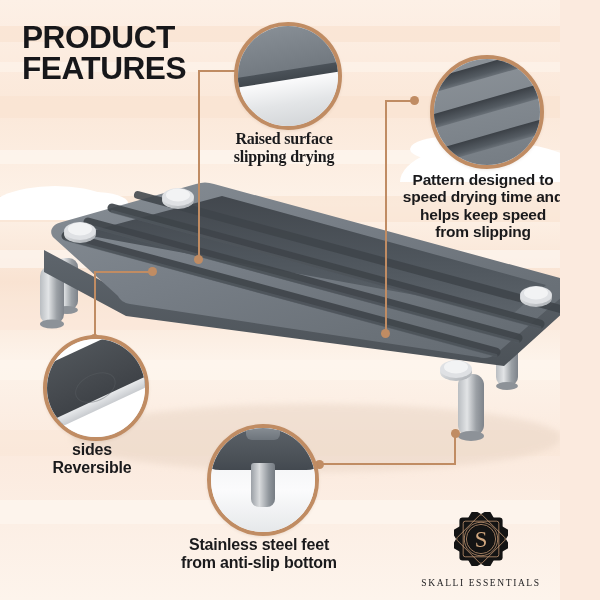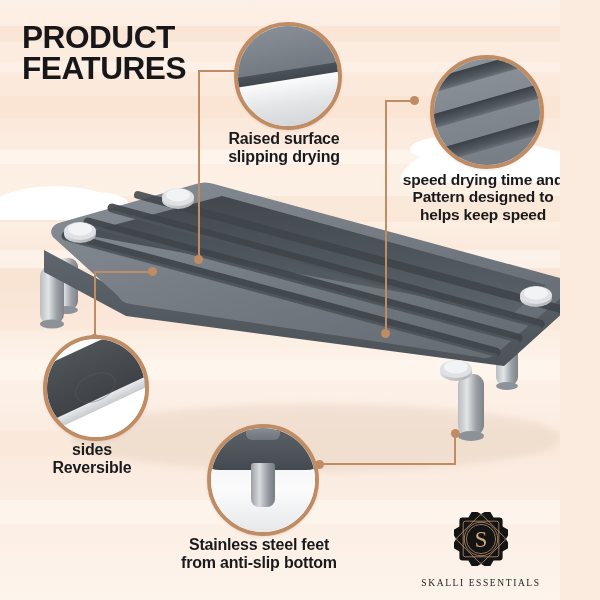--- a/index.html
+++ b/index.html
@@ -224,42 +224,43 @@
     <div class="circ" style="width:100px;height:100px;">
       <div class="art">
         <div style="position:absolute;left:-40%;right:-40%;top:-30%;height:78%;transform:rotate(-9deg);
                     background:linear-gradient(178deg,#9aa0a6 0%,#848b92 45%,#6f767d 100%);"></div>
         <div style="position:absolute;left:-40%;right:-40%;top:44%;height:12%;transform:rotate(-9deg);
                     background:linear-gradient(180deg,#4b5259,#3e444a);"></div>
         <div style="position:absolute;left:-40%;right:-40%;top:54%;height:60%;transform:rotate(-9deg);
                     background:linear-gradient(180deg,#fbfbfc 0%,#e3e5e7 40%,#cbced1 100%);"></div>
       </div>
     </div>
-    <div class="cap" style="left:-50px;top:108px;width:200px;font-size:16px;">
+    <div class="cap" style="left:-50px;top:108px;width:200px;font-size:16px;font-family:Liberation Serif, serif;">
       <div>Raised surface</div>
       <div>slipping drying</div>
     </div>
   </div>
 
   <div class="callout" style="left:430px;top:55px;">
     <div class="circ" style="width:106px;height:106px;">
       <div class="art">
         <div style="position:absolute;inset:-30%;background:linear-gradient(170deg,#949aa0,#7d848b 60%,#6d747b);"></div>
         <div style="position:absolute;left:-40%;right:-40%;top:4%;height:13%;transform:rotate(-16deg);
                     background:linear-gradient(180deg,#3b4046 0%,#545b62 70%,#6a7178 100%);"></div>
         <div style="position:absolute;left:-40%;right:-40%;top:38%;height:13%;transform:rotate(-16deg);
                     background:linear-gradient(180deg,#3b4046 0%,#545b62 70%,#6a7178 100%);"></div>
         <div style="position:absolute;left:-40%;right:-40%;top:72%;height:13%;transform:rotate(-16deg);
                     background:linear-gradient(180deg,#3b4046 0%,#545b62 70%,#6a7178 100%);"></div>
       </div>
     </div>
     <div class="cap" style="left:-48px;top:116px;width:202px;font-size:15.5px;">
+      <div>Pattern designed to</div>
       <div>speed drying time and</div>
-      <div>Pattern designed to</div>
       <div>helps keep speed</div>
+      <div>from slipping</div>
     </div>
   </div>
 
   <div class="callout" style="left:43px;top:335px;">
     <div class="circ" style="width:98px;height:98px;">
       <div class="art">
         <div style="position:absolute;inset:0;background:#ffffff;"></div>
         <div style="position:absolute;left:-35%;right:-35%;top:6%;height:62%;transform:rotate(-25deg);
                     background:linear-gradient(180deg,#4e5358 0%,#45494e 55%,#3c4045 100%);"></div>
         <div style="position:absolute;left:-35%;right:-35%;top:62%;height:10%;transform:rotate(-25deg);

